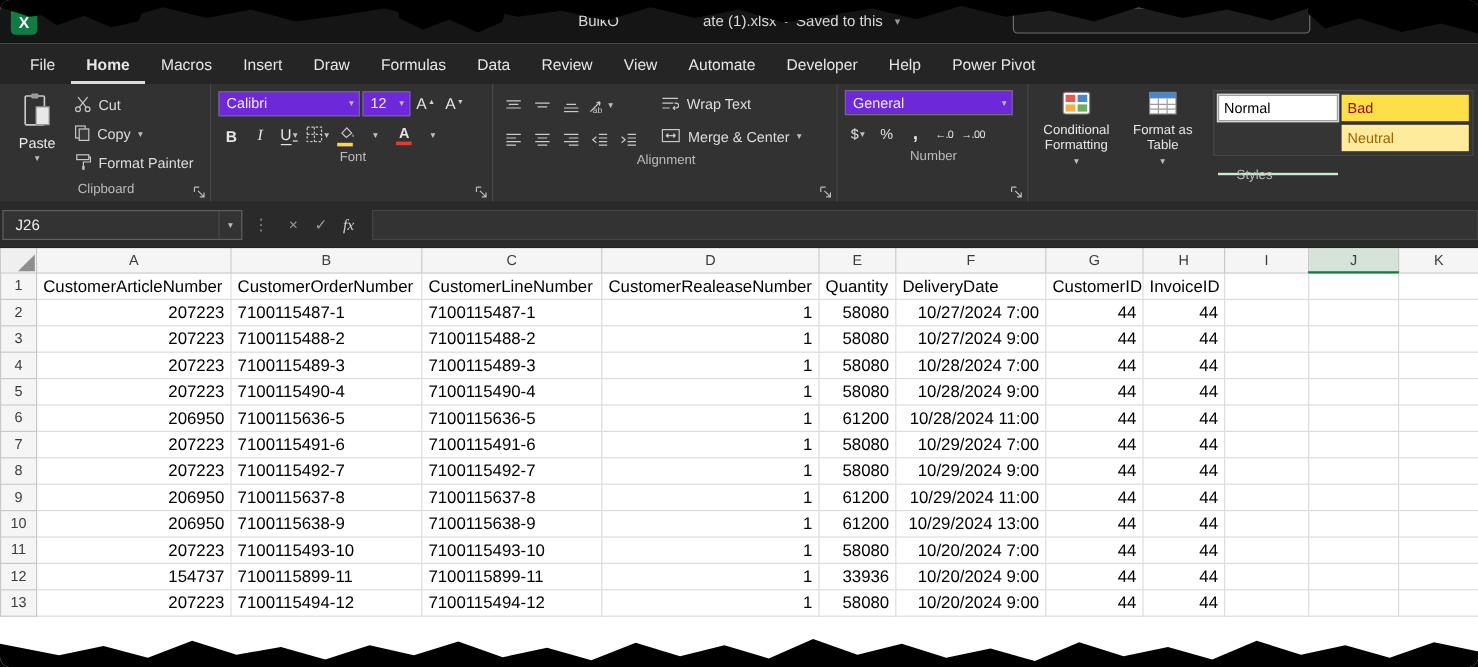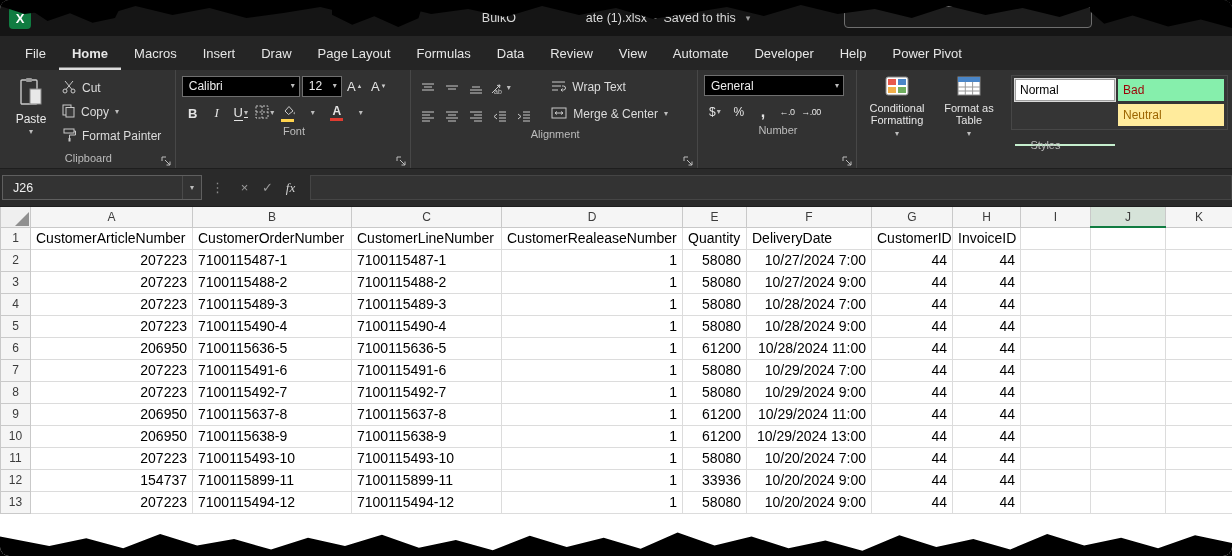--- a/index.html
+++ b/index.html
@@ -35,21 +35,21 @@
 
   .g-clip { width: 178px; }
   .paste-btn { width: 50px; display: flex; flex-direction: column; align-items: center; padding-top: 3px; gap: 2px;
     color: #e8e8e8; font-size: 12px; cursor: pointer; }
   .clip-col { display: flex; flex-direction: column; gap: 2px; padding: 3px 0 0 6px; }
   .small-btn { display: flex; align-items: center; gap: 6px; font-size: 12px; color: #dcdcdc; height: 22px; cursor: pointer; white-space: nowrap; }
 
   .g-font { width: 240px; }
   .rows { display: flex; flex-direction: column; gap: 5px; padding-top: 1px; width: 100%; }
   .rrow { display: flex; align-items: center; gap: 2px; }
-  .combo { display: flex; align-items: center; justify-content: space-between; height: 21px; background: #000000;
+  .combo { display: flex; align-items: center; justify-content: space-between; height: 21px; background: #6d28d9;
     border: 1px solid #6f6f6f; color: #ededed; font-size: 12px; padding: 0 4px 0 6px; cursor: pointer; }
   .combo .chev { margin-left: 5px; }
   .c-fontname { width: 118px; }
   .c-fontsize { width: 40px; }
   .c-numfmt { width: 140px; }
   .tbtn { min-width: 22px; height: 22px; display: flex; align-items: center; justify-content: center; gap: 1px;
     color: #e4e4e4; font-size: 13px; cursor: pointer; }
   .gf sup { font-size: 6px; color: #cfcfcf; }
   .b-bold { font-weight: 700; }
   .b-italic { font-style: italic; font-family: "Liberation Serif", serif; }
@@ -133,21 +133,20 @@
     </div>
     <div class="search-box"></div>
   </div>
 
   <div class="tabrow">
       <div class="tab">File</div>
       <div class="tab active">Home</div>
       <div class="tab">Macros</div>
       <div class="tab">Insert</div>
       <div class="tab">Draw</div>
-      <div class="tab">Page Layout</div>
       <div class="tab">Formulas</div>
       <div class="tab">Data</div>
       <div class="tab">Review</div>
       <div class="tab">View</div>
       <div class="tab">Automate</div>
       <div class="tab">Developer</div>
       <div class="tab">Help</div>
       <div class="tab">Power Pivot</div>
     </div>
 
@@ -396,21 +395,21 @@
           <span><svg width="24" height="20" viewBox="0 0 24 20">
                 <rect x="1" y="1" width="22" height="18" fill="#fff" stroke="#888"></rect>
                 <rect x="1" y="1" width="22" height="5" fill="#4a86c8"></rect>
                 <path d="M1 11 h22 M1 15 h22 M8.3 6 v13 M15.6 6 v13" stroke="#9a9a9a"></path>
               </svg></span>
           <span>Format as Table</span>
           <span class="chev">▾</span>
         </div>
         <div class="gallery">
             <div class="chip selected" style="background: rgb(255, 255, 255); color: rgb(0, 0, 0);">Normal</div>
-            <div class="chip" style="background: #86efac; color: rgb(156, 0, 6);">Bad</div>
+            <div class="chip" style="background: #fde047; color: rgb(156, 0, 6);">Bad</div>
             <div class="chip" style="background: rgb(198, 239, 206); color: #0f172a; margin-top: 40px;">Good</div>
             <div class="chip" style="background: rgb(255, 235, 156); color: rgb(156, 101, 0);">Neutral</div>
           </div>
       </div>
       <div class="group-label">Styles</div>
     </div>
   </div>
 
   <div class="formula">
     <div class="namebox">

